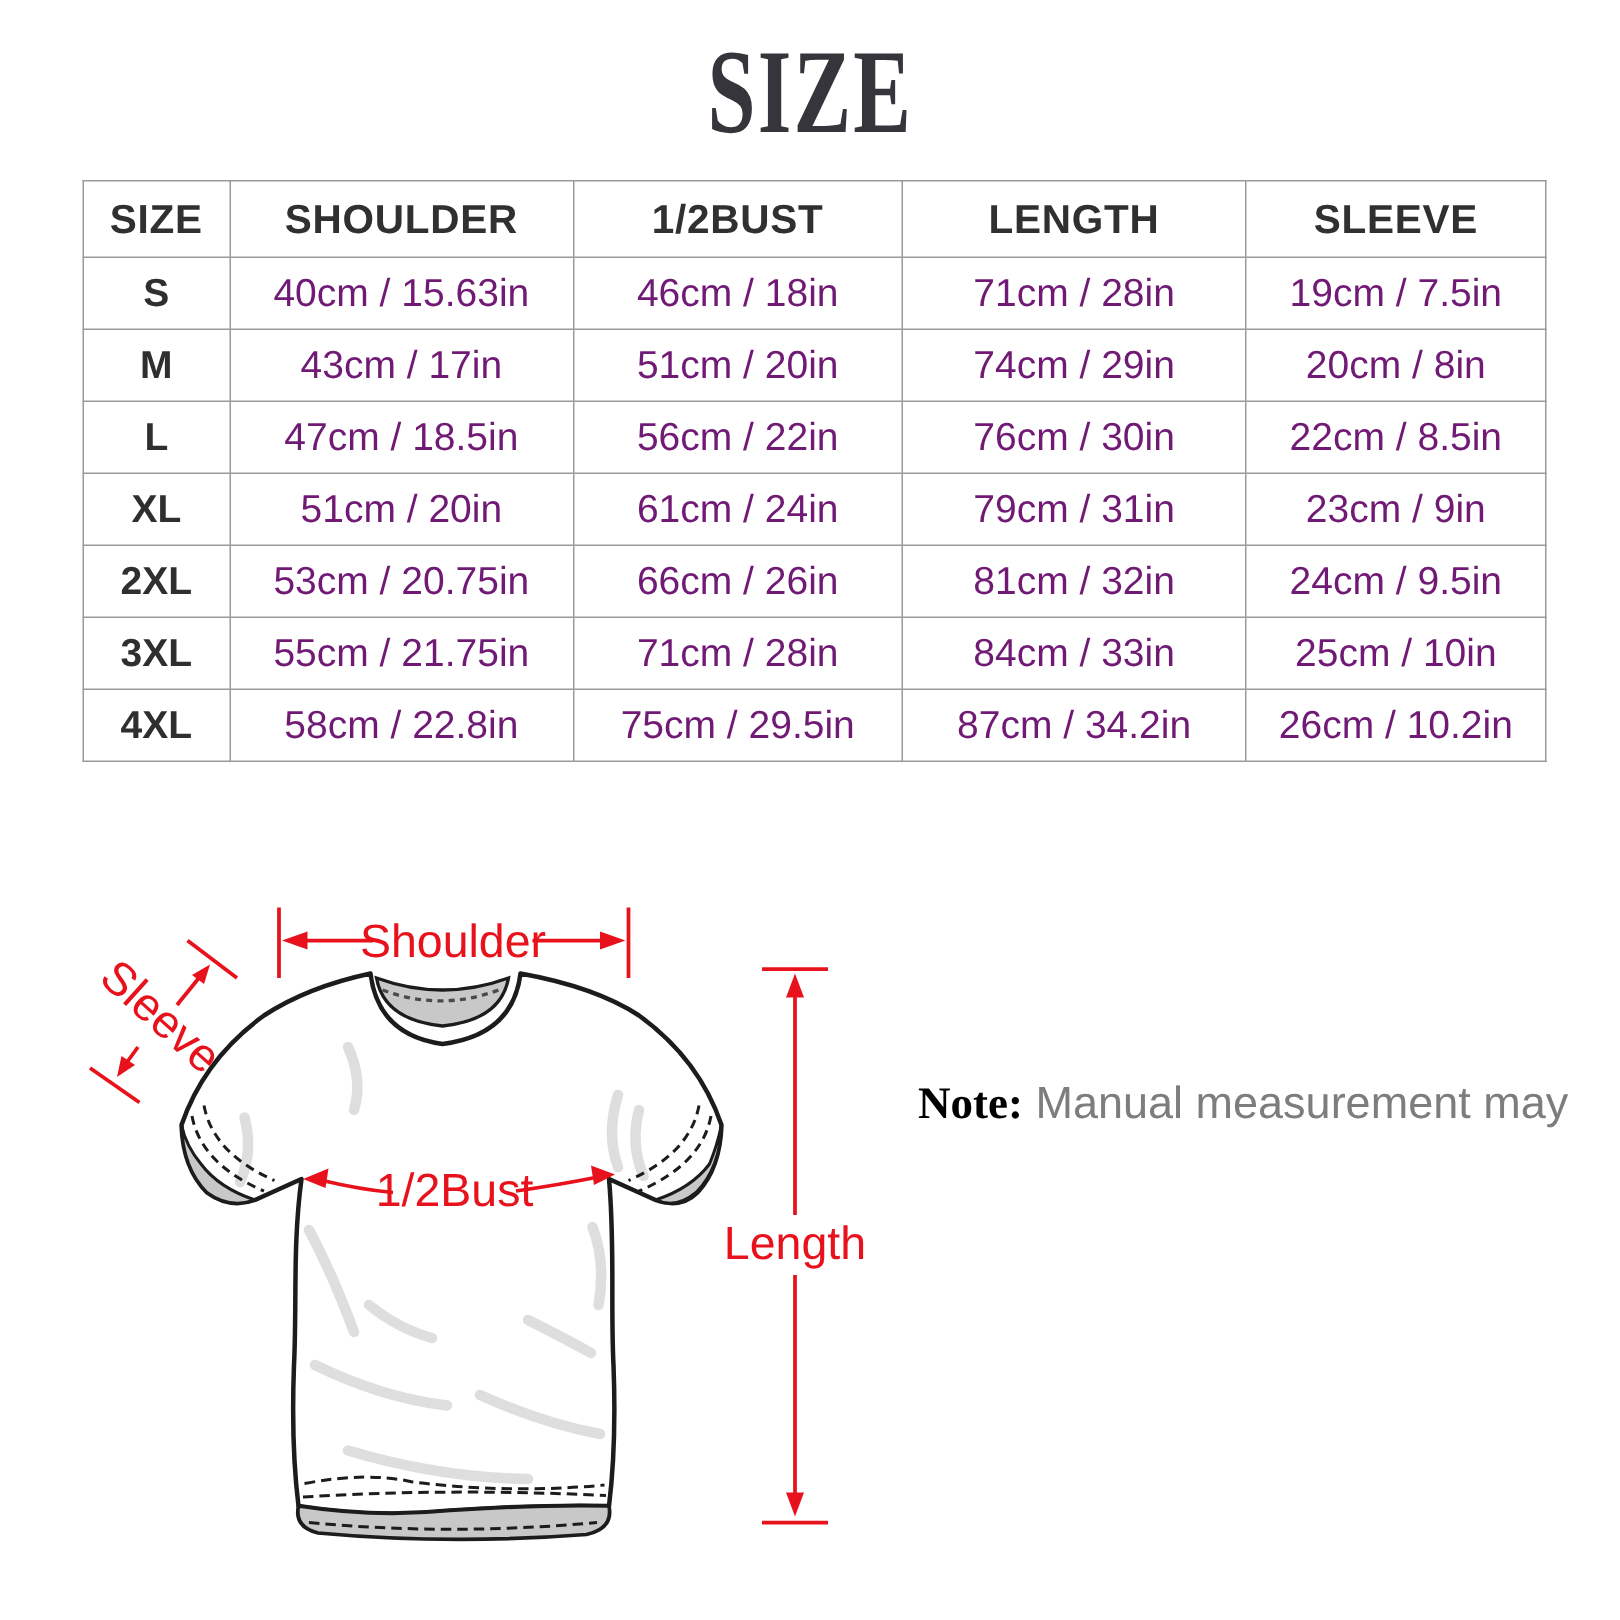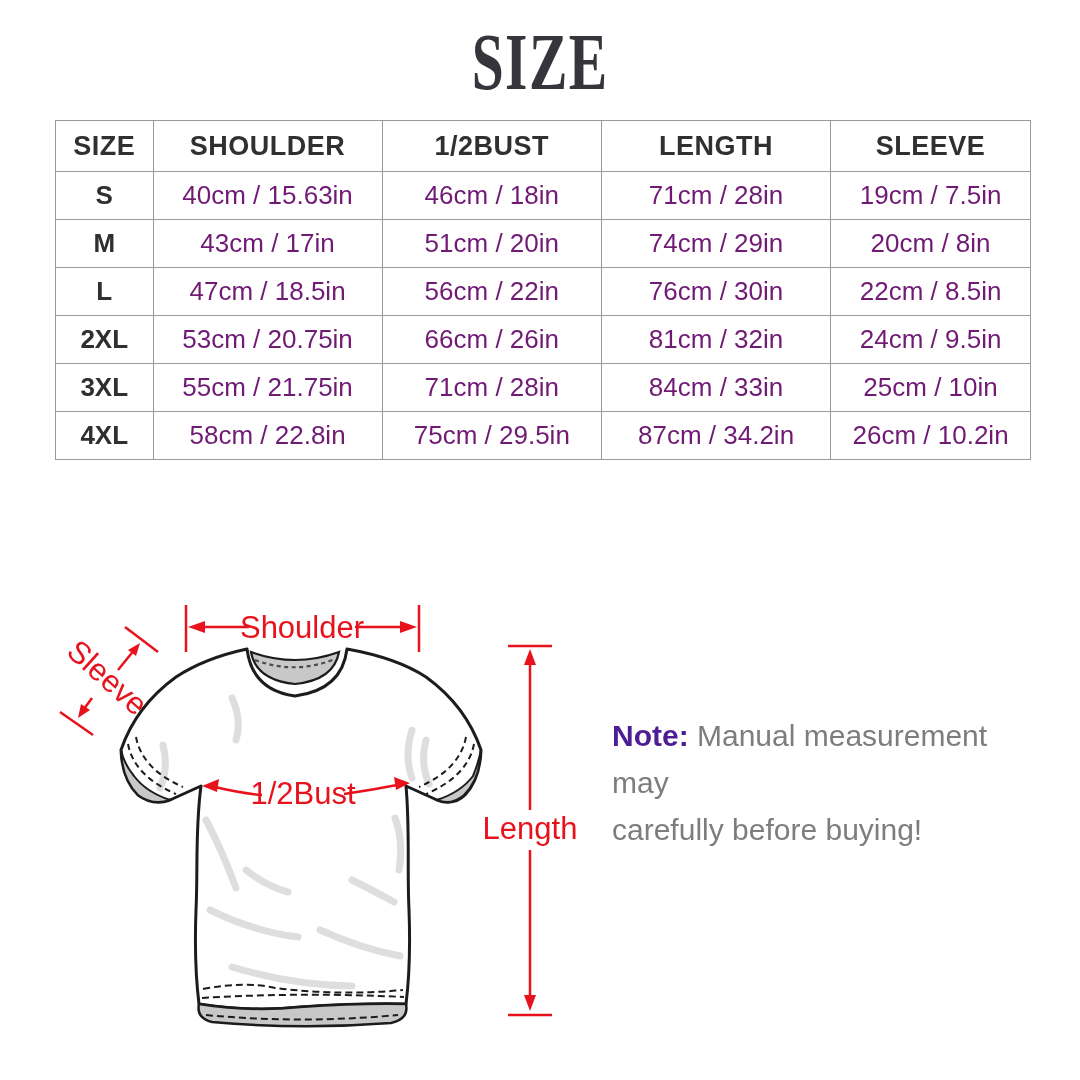--- a/index.html
+++ b/index.html
@@ -22,21 +22,21 @@
   table.size-table td{height:47px;font-size:26px;font-weight:400;color:#701a75;}
   table.size-table td.size-col{font-weight:700;color:#2f2f2f;}
 
   
   svg.diagram{position:absolute;left:0;top:580px;}
   .red-label{font-family:"Liberation Sans",sans-serif;}
 
   
   .note{position:absolute;left:612px;top:712px;width:436px;font-size:30px;
         line-height:47px;color:#7d7d7d;}
-  .note b{color:#4c1d95;font-weight:700;}
+  .note b{color:#000000;font-weight:700;font-family:Liberation Serif, serif;}
 </style>
 </head>
 <body>
 
 <div class="page">
 
   <div class="title">
     <span>SIZE</span>
   </div>
 
@@ -73,20 +73,27 @@
           <td>20cm / 8in</td>
         </tr>
         <tr>
           <td class="size-col">L</td>
           <td>47cm / 18.5in</td>
           <td>56cm / 22in</td>
           <td>76cm / 30in</td>
           <td>22cm / 8.5in</td>
         </tr>
         <tr>
+          <td class="size-col">XL</td>
+          <td>51cm / 20in</td>
+          <td>61cm / 24in</td>
+          <td>79cm / 31in</td>
+          <td>23cm / 9in</td>
+        </tr>
+        <tr>
           <td class="size-col">2XL</td>
           <td>53cm / 20.75in</td>
           <td>66cm / 26in</td>
           <td>81cm / 32in</td>
           <td>24cm / 9.5in</td>
         </tr>
         <tr>
           <td class="size-col">3XL</td>
           <td>55cm / 21.75in</td>
           <td>71cm / 28in</td>
@@ -192,16 +199,15 @@
       <text x="303" y="224" fill="#e8121c">1/2Bust</text>
       <text x="530" y="259" fill="#e8121c">Length</text>
     </g>
   </svg>
 
   <div class="note">
     <div>
       <b>Note:</b>
       <span>Manual measurement may</span>
     </div>
-    <div>carefully before buying!</div>
   </div>
 
 </div>
 
 </body></html>

